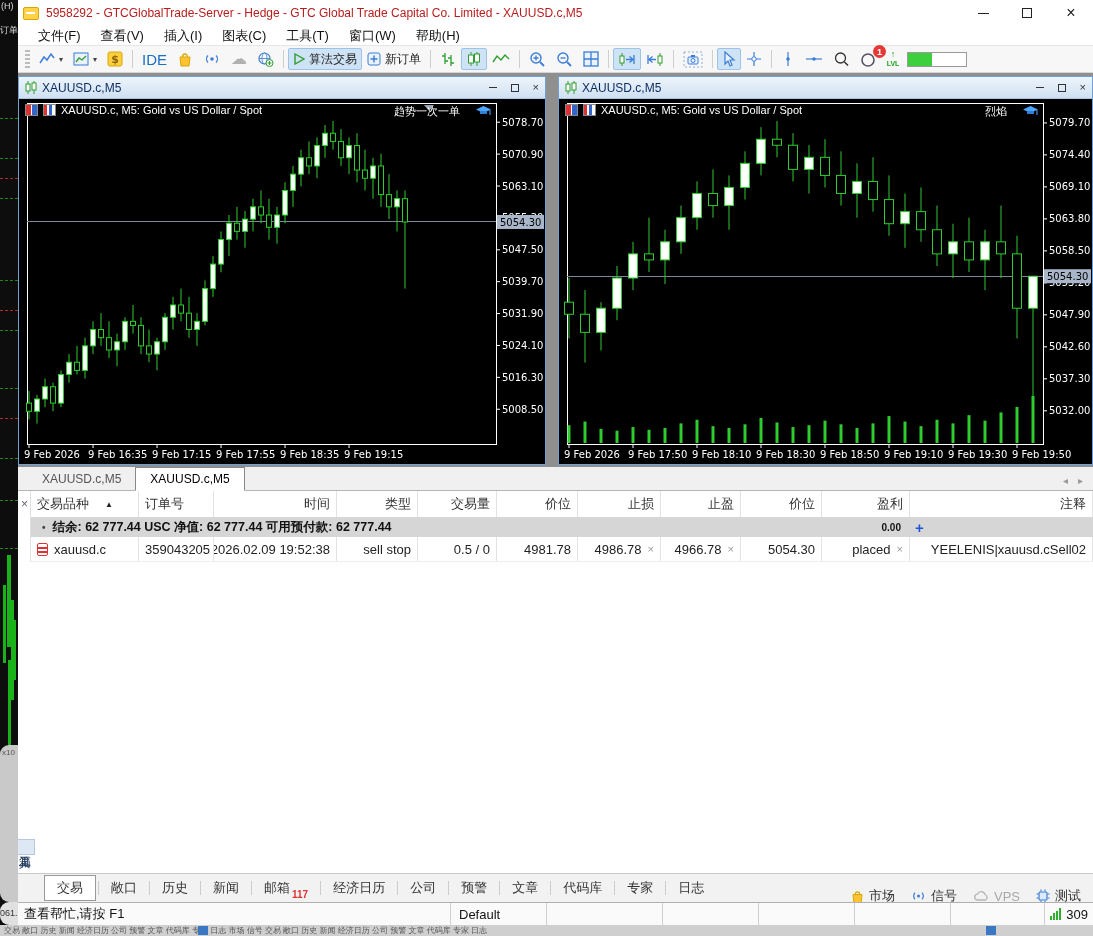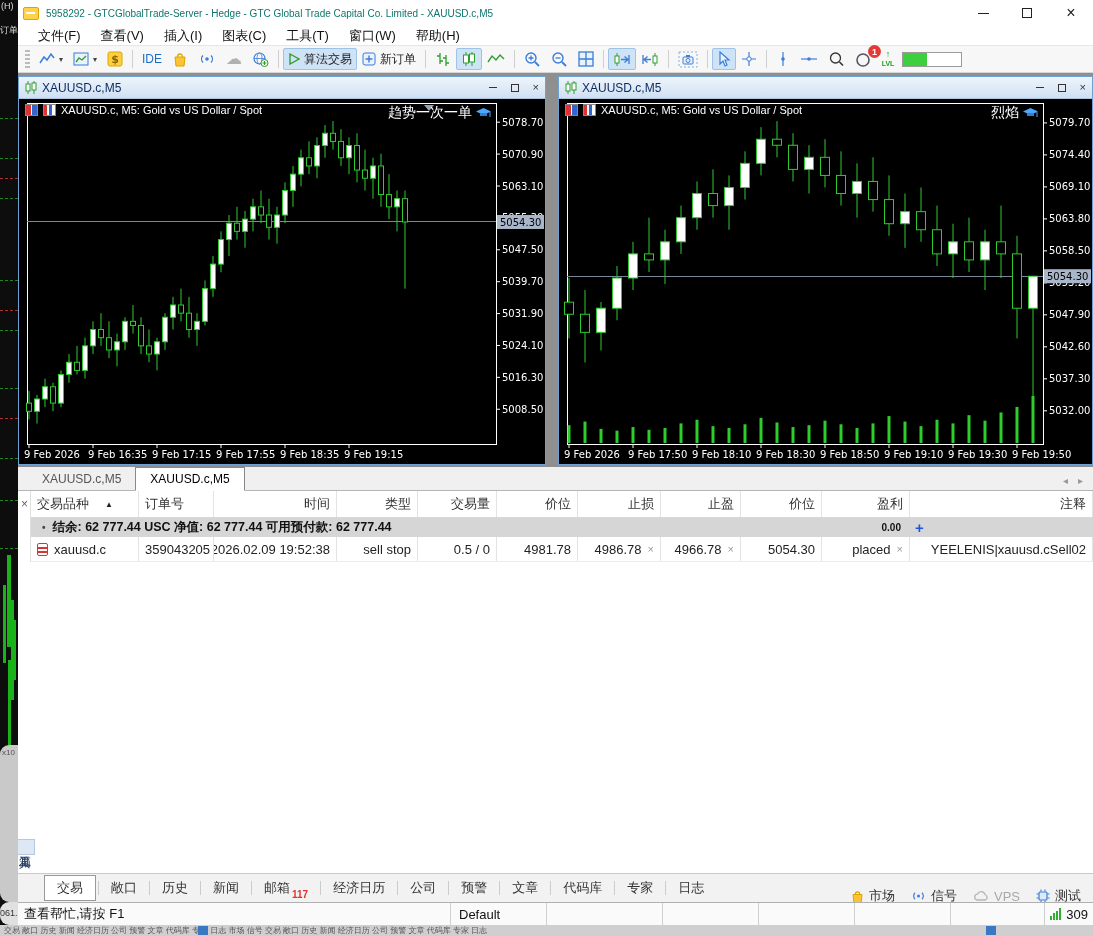--- a/index.html
+++ b/index.html
@@ -16,41 +16,41 @@
   .bg-gray { position:absolute; left:0; width:28px; background:#c9c9c9;border-radius:9px; }
 
   
   .main { position:absolute; left:18px; top:0; width:1075px; height:936px; background:#f0f0f0; }
 
   .titlebar { position:absolute; left:0; top:0; right:0; height:26px; background:#fff;
               display:flex; align-items:center; padding-left:5px; }
   .app-icon { width:16px; height:13px; background:#ffd24a; border:1px solid #d9a800; border-radius:2px; margin-right:7px;
               position:relative; }
   .app-icon::after { content:""; position:absolute; left:2px; top:4px; width:9px; height:2px; background:#fff; }
-  .title-text { font-size:10px; color:#0f766e; }
+  .title-text { font-size:12px; color:#b91c1c; }
   .win-controls { margin-left:auto; display:flex; height:26px; }
   .wbtn { width:44px; display:flex; align-items:center; justify-content:center; color:#222; font-size:13px; }
   .wbtn .min-glyph { width:11px; height:1px; background:#222; display:block; }
   .wbtn .max-glyph { width:10px; height:10px; border:1px solid #222; display:block; }
   .wbtn .close-glyph { font-size:16px; line-height:1; }
 
   .menubar { position:absolute; left:0; top:26px; right:0; height:19px; background:#fff;
              display:flex; align-items:center; padding-left:10px; }
   .menu-item { font-size:13px; color:#111; padding:1px 10px; }
 
   .toolbar { position:absolute; left:0; top:45px; right:0; height:28px; background:#f7f7f7;
              border-top:1px solid #e6e6e6; border-bottom:1px solid #d5d5d5;
              display:flex; align-items:center; padding:0 4px 0 3px; }
   .grip { width:5px; height:18px; margin:0 4px;
           background:repeating-linear-gradient(#bbb 0 2px, transparent 2px 4px); }
   .tbtn { height:22px; min-width:24px; display:flex; align-items:center; justify-content:center;
           gap:4px; padding:0 4px; border:1px solid transparent; border-radius:2px; font-size:12px; color:#222; }
   .tbtn.hl { background:#cfe3f6; border-color:#9dc3e6; }
   .tsep { width:1px; height:18px; background:#cfcfcf; margin:0 4px; }
-  .ide-text { color:#1a6fc4; font-size:12px; }
+  .ide-text { color:#1a6fc4; font-size:15px; }
   .cloud-glyph { color:#b0b0b0; font-size:16px; line-height:1; }
   .caret { font-size:8px; color:#444; }
   .notif-wrap { position:relative; }
   .notif-badge { position:absolute; top:-4px; right:-6px; min-width:13px; height:13px; border-radius:7px;
                  background:#e53935; color:#fff; font-size:9px; font-weight:bold; display:flex;
                  align-items:center; justify-content:center; padding:0 2px; }
   .lvl-box { display:flex; flex-direction:column; align-items:center; color:#1da11d; font-size:7px;
              font-weight:bold; line-height:1.1; }
   .lvl-box .up { font-size:9px; }
   .progress { width:60px; height:15px; border:1px solid #9a9a9a; background:#fff; margin-left:2px; position:relative; }
@@ -69,22 +69,22 @@
   .cbtn { font-size:11px; line-height:1; }
   .cbtn .mini-line { display:block; width:8px; height:1px; background:#333; }
   .cbtn .mini-box { display:block; width:8px; height:8px; border:1px solid #333; }
   .cwin-body { flex:1; position:relative; background:#000; overflow:hidden; }
   .chart-info { position:absolute; left:6px; top:5px; display:flex; align-items:center; gap:5px;
                 color:#fff; font-size:11px; z-index:3; white-space:nowrap; }
   .mini-icon1 { width:13px; height:12px; border:1px solid #888;
                 background:linear-gradient(90deg,#d33 0 45%,#fff 45% 55%,#36c 55% 100%); }
   .mini-icon2 { width:13px; height:12px; border:1px solid #888;
                 background:linear-gradient(90deg,#d33 0 30%,#fff 30% 45%,#36c 45% 75%,#fff 75% 100%); }
-  .ea-label { position:absolute; top:5px; right:54px; display:flex; align-items:center; gap:4px;
-              color:#fff; font-size:14px; z-index:3; }
+  .ea-label { position:absolute; top:5px; right:54px; display:flex; align-items:center; gap:16px;
+              color:#fff; font-size:11px; z-index:3; }
   svg.chart { position:absolute; left:0; top:0; }
 
   
   .toolbox { position:absolute; left:0; top:467px; right:0; height:435px; background:#fff; }
   .ct-tabs { position:absolute; left:0; top:0; right:0; height:24px; background:#f0f0f0;
              border-bottom:1px solid #b5b5b5; display:flex; align-items:flex-end; padding-left:10px; }
   .ct-tab { font-size:12px; padding:4px 14px 4px; color:#555; }
   .ct-tab.active { background:#fff; border:1px solid #888; border-bottom:1px solid #fff; color:#000;
                    margin-bottom:-1px; }
   .ct-nav { margin-left:auto; margin-bottom:4px; padding-right:10px; color:#999; font-size:10px;

